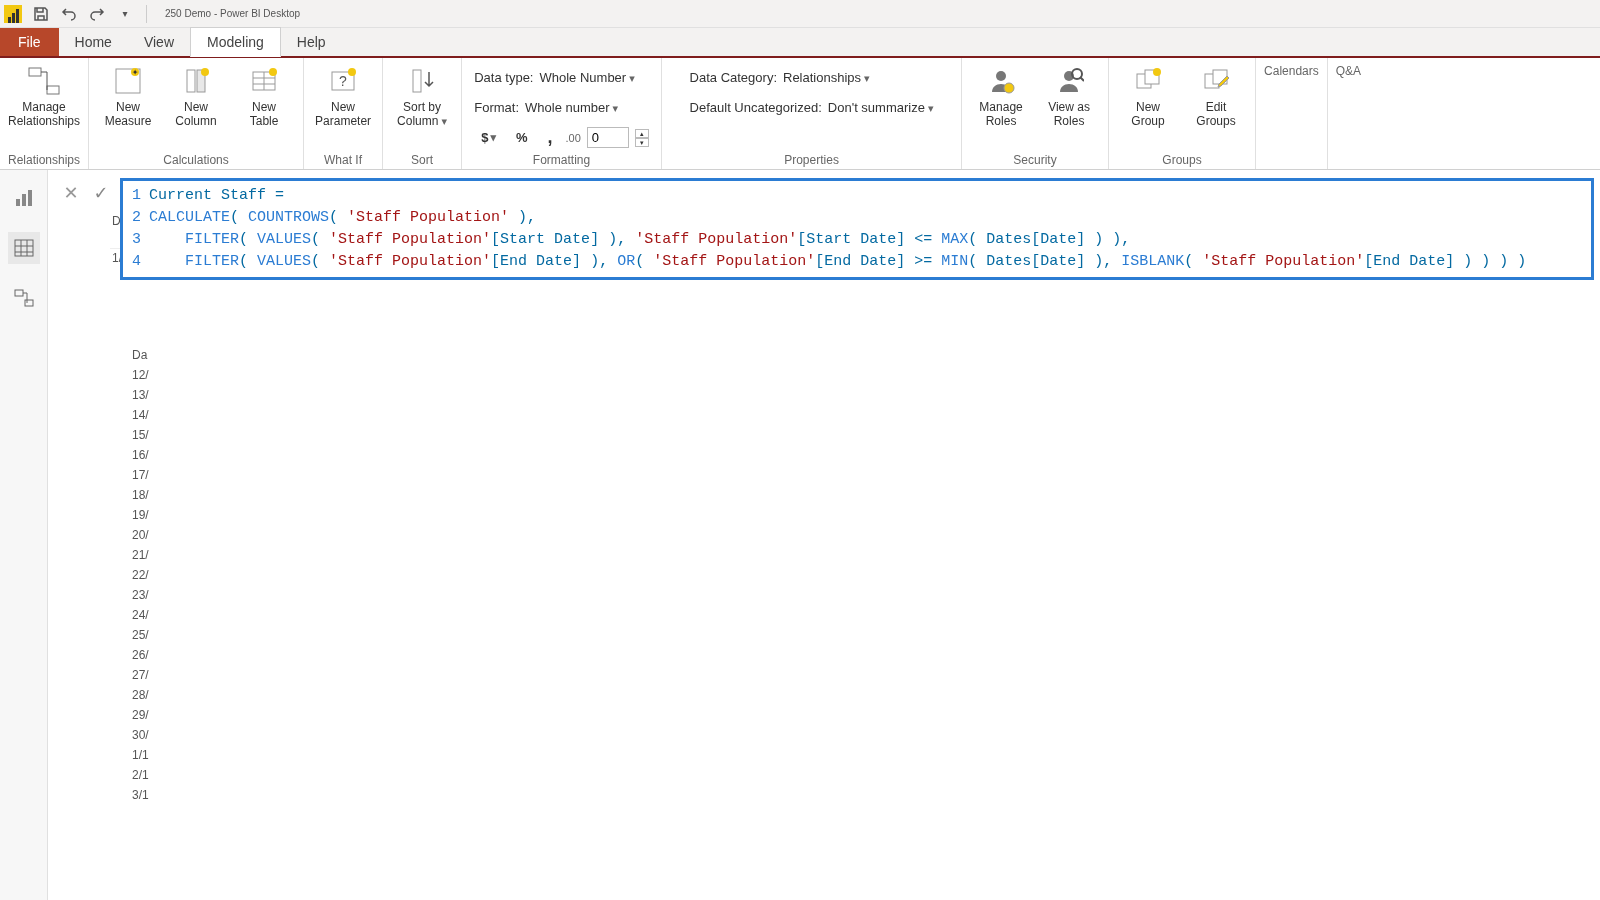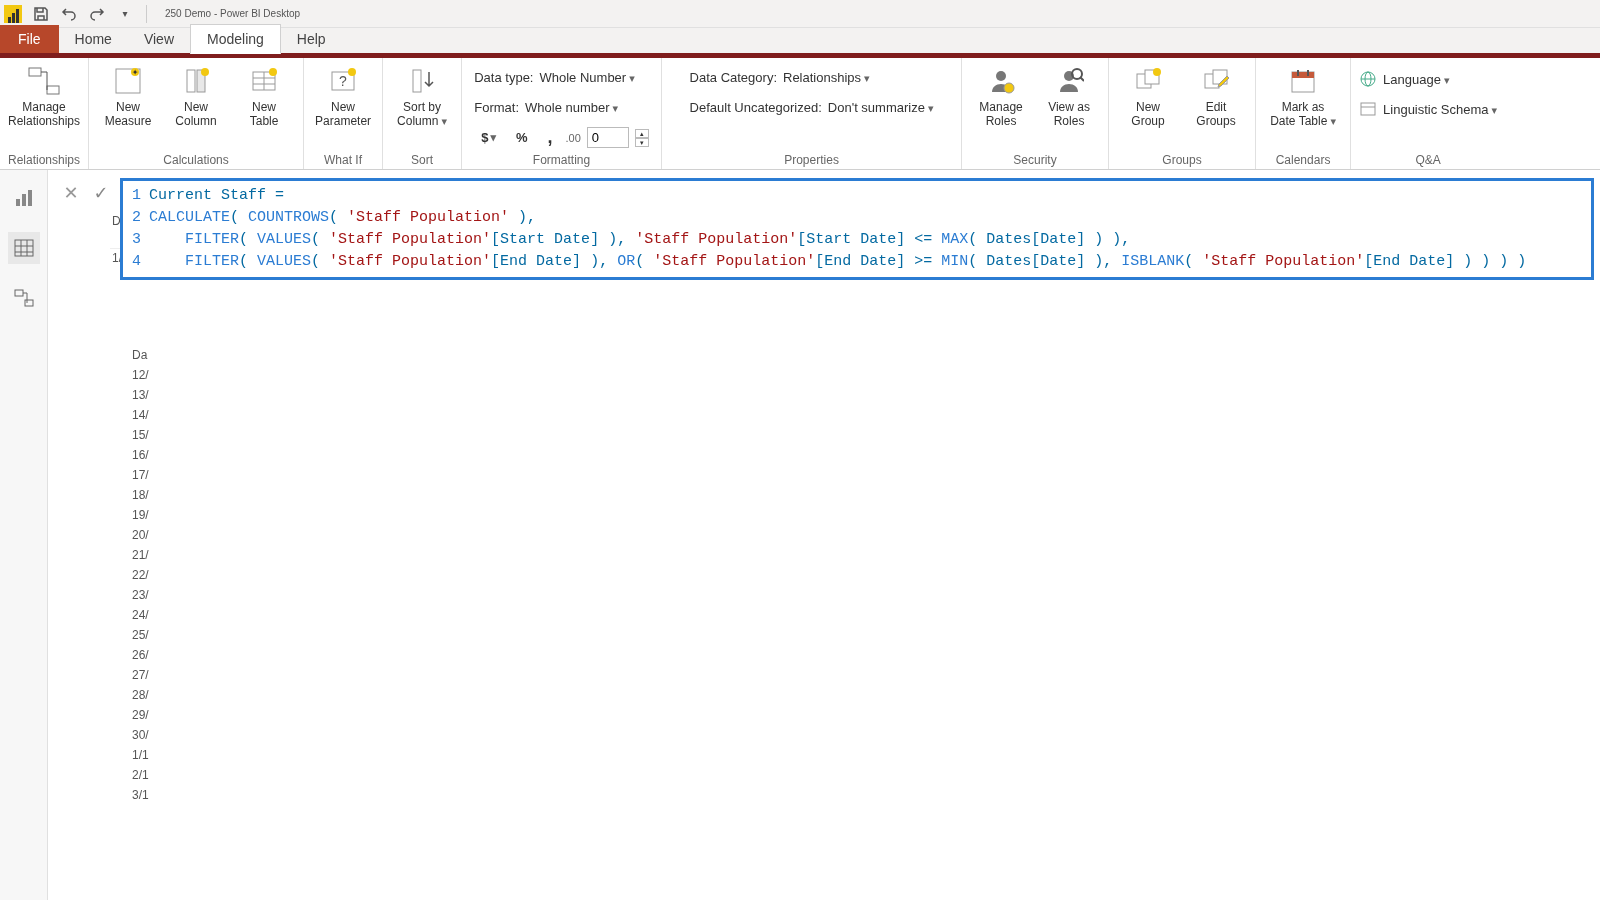--- a/index.html
+++ b/index.html
@@ -35,21 +35,21 @@
     .qat-btn { width:22px; height:22px; display:flex; align-items:center; justify-content:center; color:#555; cursor:pointer; }
     .qat-sep { width:1px; height:18px; background:#ccc; margin:0 4px; }
     .titlebar .title { margin-left: 14px; color:#555; font-size:10px; }
 
     
     .tabs {
       height: 30px;
       background: #f3f2f1;
       display:flex;
       align-items:flex-end;
-      border-bottom: 5px solid #7f1d1d;
+      border-bottom: 2px solid #7f1d1d;
     }
     .tab {
       padding: 6px 16px;
       color:#444;
       font-size:14px;
       cursor:pointer;
     }
     .tab.file {
       background:#b7472a;
       color:#fff;
@@ -366,61 +366,24 @@
             </svg>
         </div>
         <div class="lbl" style="white-space:pre-line">Edit
 Groups</div>
       </div>
     </div>
     <div class="rgroup-label">Groups</div>
   </div>
 
   <div class="rgroup">
-    <div class="rgroup-body">
-      <div class="big-btn" style="width:78px">
-        <div class="ico">
-          <svg width="30" height="30" viewBox="0 0 30 30">
-              <rect x="4" y="6" width="22" height="20" fill="#fff" stroke="#999"></rect>
-              <rect x="4" y="6" width="22" height="6" fill="#c55a3b"></rect>
-              <line x1="10" y1="4" x2="10" y2="10" stroke="#555" stroke-width="2"></line>
-              <line x1="20" y1="4" x2="20" y2="10" stroke="#555" stroke-width="2"></line>
-            </svg>
-        </div>
-        <div class="lbl dd-caret" style="white-space:pre-line">Mark as
-Date Table</div>
-      </div>
-    </div>
     <div class="rgroup-label">Calendars</div>
   </div>
 
   <div class="rgroup" style="border-right:none">
-    <div class="rgroup-body">
-      <div class="med-col" style="padding-top:4px">
-        <div class="fmt-row">
-          <span>
-            <svg width="18" height="18" viewBox="0 0 18 18">
-                <circle cx="9" cy="9" r="7" fill="none" stroke="#4a8"></circle>
-                <ellipse cx="9" cy="9" rx="3" ry="7" fill="none" stroke="#4a8"></ellipse>
-                <line x1="2" y1="9" x2="16" y2="9" stroke="#4a8"></line>
-              </svg>
-          </span>
-          <span class="dd-caret">Language</span>
-        </div>
-        <div class="fmt-row">
-          <span>
-            <svg width="18" height="18" viewBox="0 0 18 18">
-                <rect x="2" y="3" width="14" height="12" fill="#fff" stroke="#999"></rect>
-                <line x1="2" y1="7" x2="16" y2="7" stroke="#999"></line>
-              </svg>
-          </span>
-          <span class="dd-caret">Linguistic Schema</span>
-        </div>
-      </div>
-    </div>
     <div class="rgroup-label">Q&amp;A</div>
   </div>
 
 </div>
 
 <div class="viewrail">
   <div class="vbtn">
     <svg width="22" height="22" viewBox="0 0 22 22">
         <rect x="3" y="12" width="4" height="7" fill="#888"></rect>
         <rect x="9" y="7" width="4" height="12" fill="#888"></rect>

